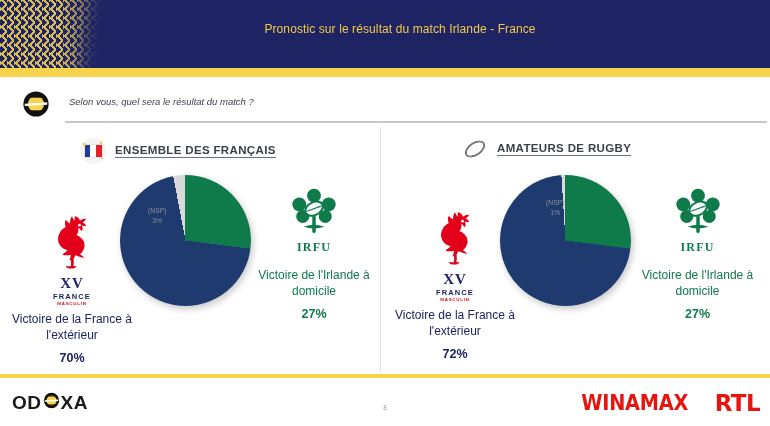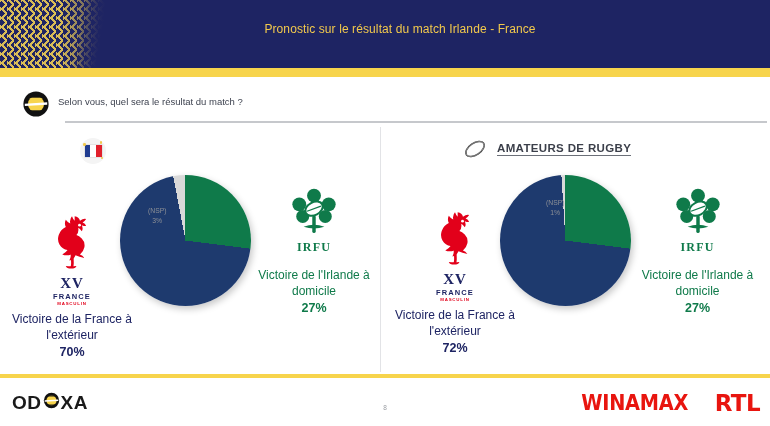--- a/index.html
+++ b/index.html
@@ -42,23 +42,24 @@
   .yellow-bar{
     position:absolute;left:0;top:68px;width:770px;height:9px;
     background:#f7d44c;
   }
 
   
   .odoxa-mark{
     position:absolute;left:22px;top:90px;width:28px;height:28px;
   }
   .question{
-    position:absolute;left:58px;top:96px;
+    position:absolute;left:69px;top:96px;
     color:#3e4350;
     font-size:9.5px;
+    font-style:italic;
   }
   .qline{
     position:absolute;left:65px;top:121px;width:702px;height:1.6px;
     background:#c6c8cc;
   }
   .vdiv{
     position:absolute;left:380px;top:127px;width:1px;height:245px;
     background:#e2e3e6;
   }
 
@@ -109,21 +110,21 @@
   .nsp{
     position:absolute;text-align:center;color:#8d9096;
     font-size:6.8px;line-height:1.45;white-space:nowrap;
   }
   .panel-left .nsp{left:148px;top:79px;}
   .panel-right .nsp{left:165px;top:71px;}
 
   
   .side{position:absolute;text-align:center;}
   .side .cap{font-size:12px;line-height:1.35;}
-  .side .pct{font-size:12.5px;font-weight:bold;margin-top:2px;}
+  .side .pct{font-size:12.5px;font-weight:bold;margin-top:8px;}
 
   .fr-label{color:#1e2463;}
   .ir-label{color:#0f7a4a;}
 
   .panel-left .side-fr{left:2px;top:84px;width:140px;}
   .panel-left .side-ir{left:248px;top:60px;width:132px;}
   .panel-right .side-fr{left:5px;top:80px;width:138px;}
   .panel-right .side-ir{left:245px;top:60px;width:143px;}
 
   .logo-fr{width:62px;height:62px;margin:0 auto 3px;}
@@ -195,20 +196,21 @@
       <span class="flag-badge">
         <span class="spark" style="left:3px;top:5px;"></span>
         <span class="spark" style="right:4px;top:3px;"></span>
         <span class="spark" style="right:3px;bottom:5px;"></span>
         <span class="flag">
             <i class="b"></i>
             <i class="w"></i>
             <i class="r"></i>
           </span>
       </span>
+      <span class="panel-title">ENSEMBLE DES FRANÇAIS</span>
     </div>
 
     <div class="pie-wrap">
       <div class="pie" style="background:conic-gradient(from 0deg, #0f7a4a 0deg 97.2deg, #1e3a6e 97.2deg 349.2deg, #d9d9d9 349.2deg 360deg);"></div>
     </div>
     <div class="nsp">
       <div>(NSP)</div>
       <div>3%</div>
     </div>
 

